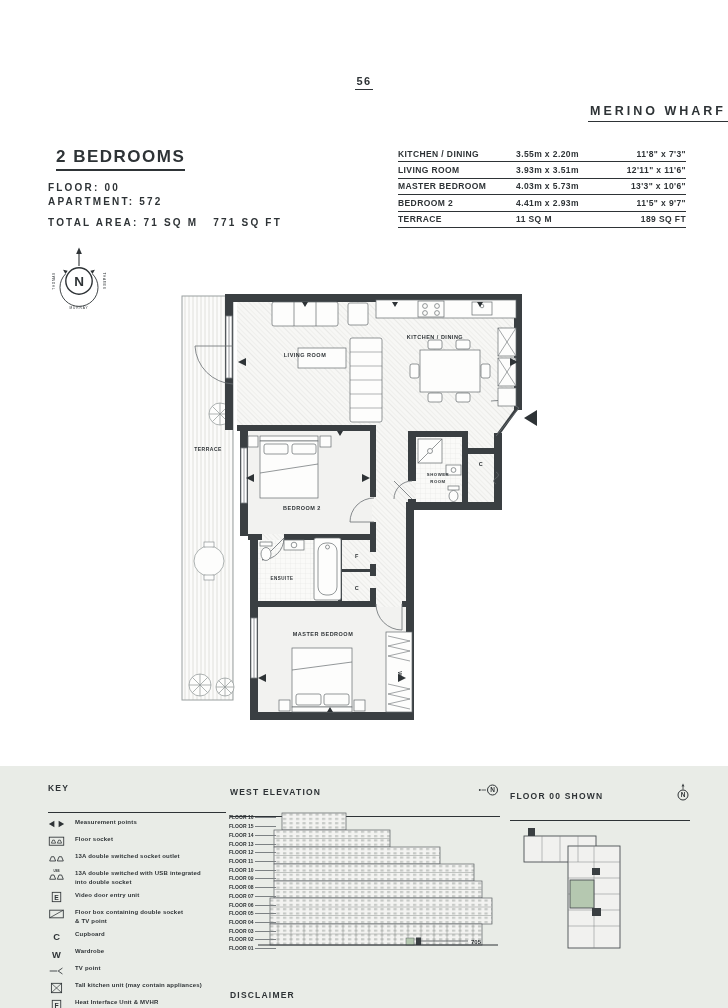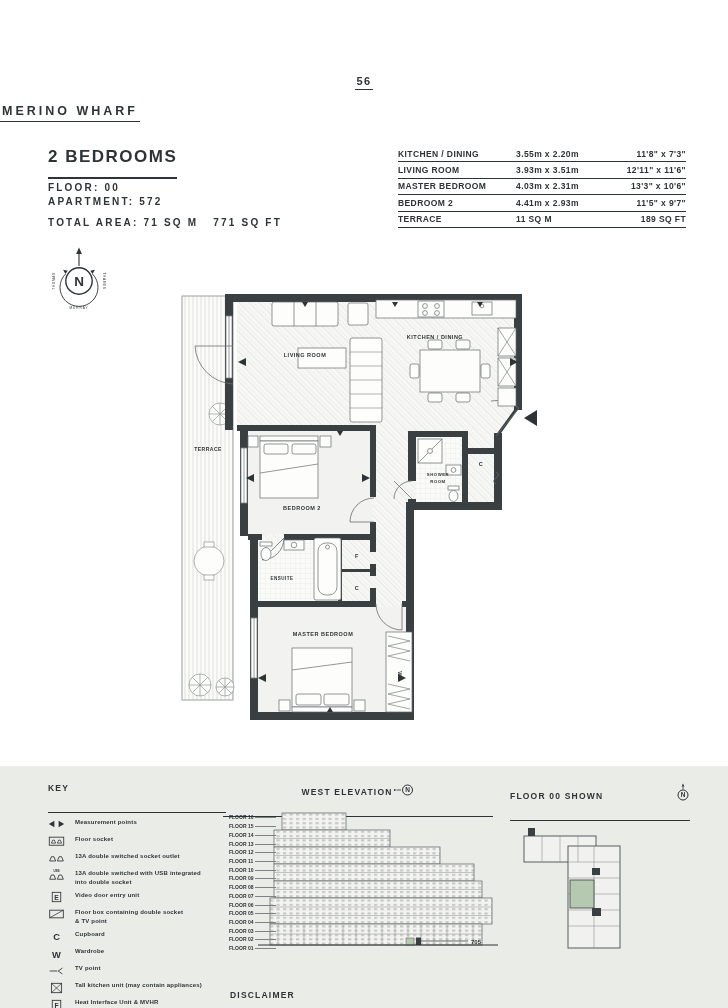--- a/index.html
+++ b/index.html
@@ -2,42 +2,42 @@
 <html><head>
 <meta charset="utf-8">
 <style>
   html,body{margin:0;padding:0;background:#fff;}
   #page{position:relative;width:728px;height:1008px;background:#ffffff;overflow:hidden;
         font-family:"Liberation Sans",sans-serif;color:#2e3336;margin-top:44px;}
   .abs{position:absolute;}
   
   #pageno{top:31px;left:0;width:728px;text-align:center;font-size:11px;font-weight:700;letter-spacing:1.5px;}
   #pageno span{border-bottom:1.5px solid #2e3336;padding:0 1px 2px;}
-  #project{top:60px;left:0;width:728px;text-align:left;font-size:12.5px;font-weight:700;letter-spacing:3px;}
+  #project{top:60px;left:0;width:728px;text-align:right;font-size:12.5px;font-weight:700;letter-spacing:3px;}
   #project span{border-bottom:1.5px solid #2e3336;padding:0 2px 3px;}
   
-  #sum-title{left:48px;top:103px;font-size:17px;font-weight:700;letter-spacing:1.5px;
-             border-bottom:2px solid #2e3336;padding-bottom:10px;}
+  #sum-title{left:56px;top:103px;font-size:17px;font-weight:700;letter-spacing:1.5px;
+             border-bottom:2px solid #2e3336;padding-bottom:2px;}
   .sum-line{left:48px;font-size:10px;font-weight:700;letter-spacing:2.2px;white-space:pre;}
   #sum-floor{top:138px;} #sum-apt{top:152px;} #sum-area{top:173px;}
   
   #dims{left:398px;top:102px;width:288px;}
   .dim-row{display:flex;align-items:center;height:15.4px;border-bottom:1px solid #2e3336;
            font-size:8.5px;font-weight:700;letter-spacing:.4px;}
   .dr-room{flex:0 0 118px;} .dr-m{flex:0 0 95px;} .dr-i{flex:1;text-align:right;}
   
   #band{left:0;top:722px;width:728px;height:286px;background:#e9ece7;}
   .sec-head{display:flex;justify-content:space-between;align-items:flex-end;
             border-bottom:1px solid #2e3336;padding-bottom:19px;}
   .sec-title{font-size:8.5px;font-weight:700;letter-spacing:1.2px;}
   #key{left:48px;top:739px;width:178px;}
   .key-item{display:flex;gap:10px;margin-top:4.6px;align-items:flex-start;}
   .ki{width:17px;height:12px;flex:0 0 17px;margin-top:.5px;}
   .key-label{font-size:6px;font-weight:700;letter-spacing:.2px;white-space:pre-line;line-height:1.45;}
-  #we-head{left:223px;top:739px;width:270px;justify-content:center;}
+  #we-head{left:230px;top:739px;width:270px;}
   #floors{left:229px;top:769px;width:47px;}
   .floor-row{display:flex;align-items:center;height:8.72px;}
   .floor-label{font-size:5px;font-weight:700;white-space:nowrap;}
   .floor-line{flex:1;border-bottom:.7px solid #7c8183;margin-left:2px;margin-top:1px;}
   #disclaimer{left:230px;top:946px;width:460px;}
   .disc-text{font-size:6px;line-height:1.5;letter-spacing:.1px;margin-top:4px;color:#2e3336;}
   #fs-head{left:510px;top:739px;width:180px;justify-content:space-between;}
   svg text{font-family:"Liberation Sans",sans-serif;}
 </style>
 </head>
@@ -120,21 +120,21 @@
       </div>
 
       <div class="dim-row">
         <span class="dr-room">LIVING ROOM</span>
         <span class="dr-m">3.93m x 3.51m</span>
         <span class="dr-i">12'11" x 11'6"</span>
       </div>
 
       <div class="dim-row">
         <span class="dr-room">MASTER BEDROOM</span>
-        <span class="dr-m">4.03m x 2.31m</span>
+        <span class="dr-m">4.03m x 5.73m</span>
         <span class="dr-i">13'3" x 10'6"</span>
       </div>
 
       <div class="dim-row">
         <span class="dr-room">BEDROOM 2</span>
         <span class="dr-m">4.41m x 2.93m</span>
         <span class="dr-i">11'5" x 9'7"</span>
       </div>
 
       <div class="dim-row">

